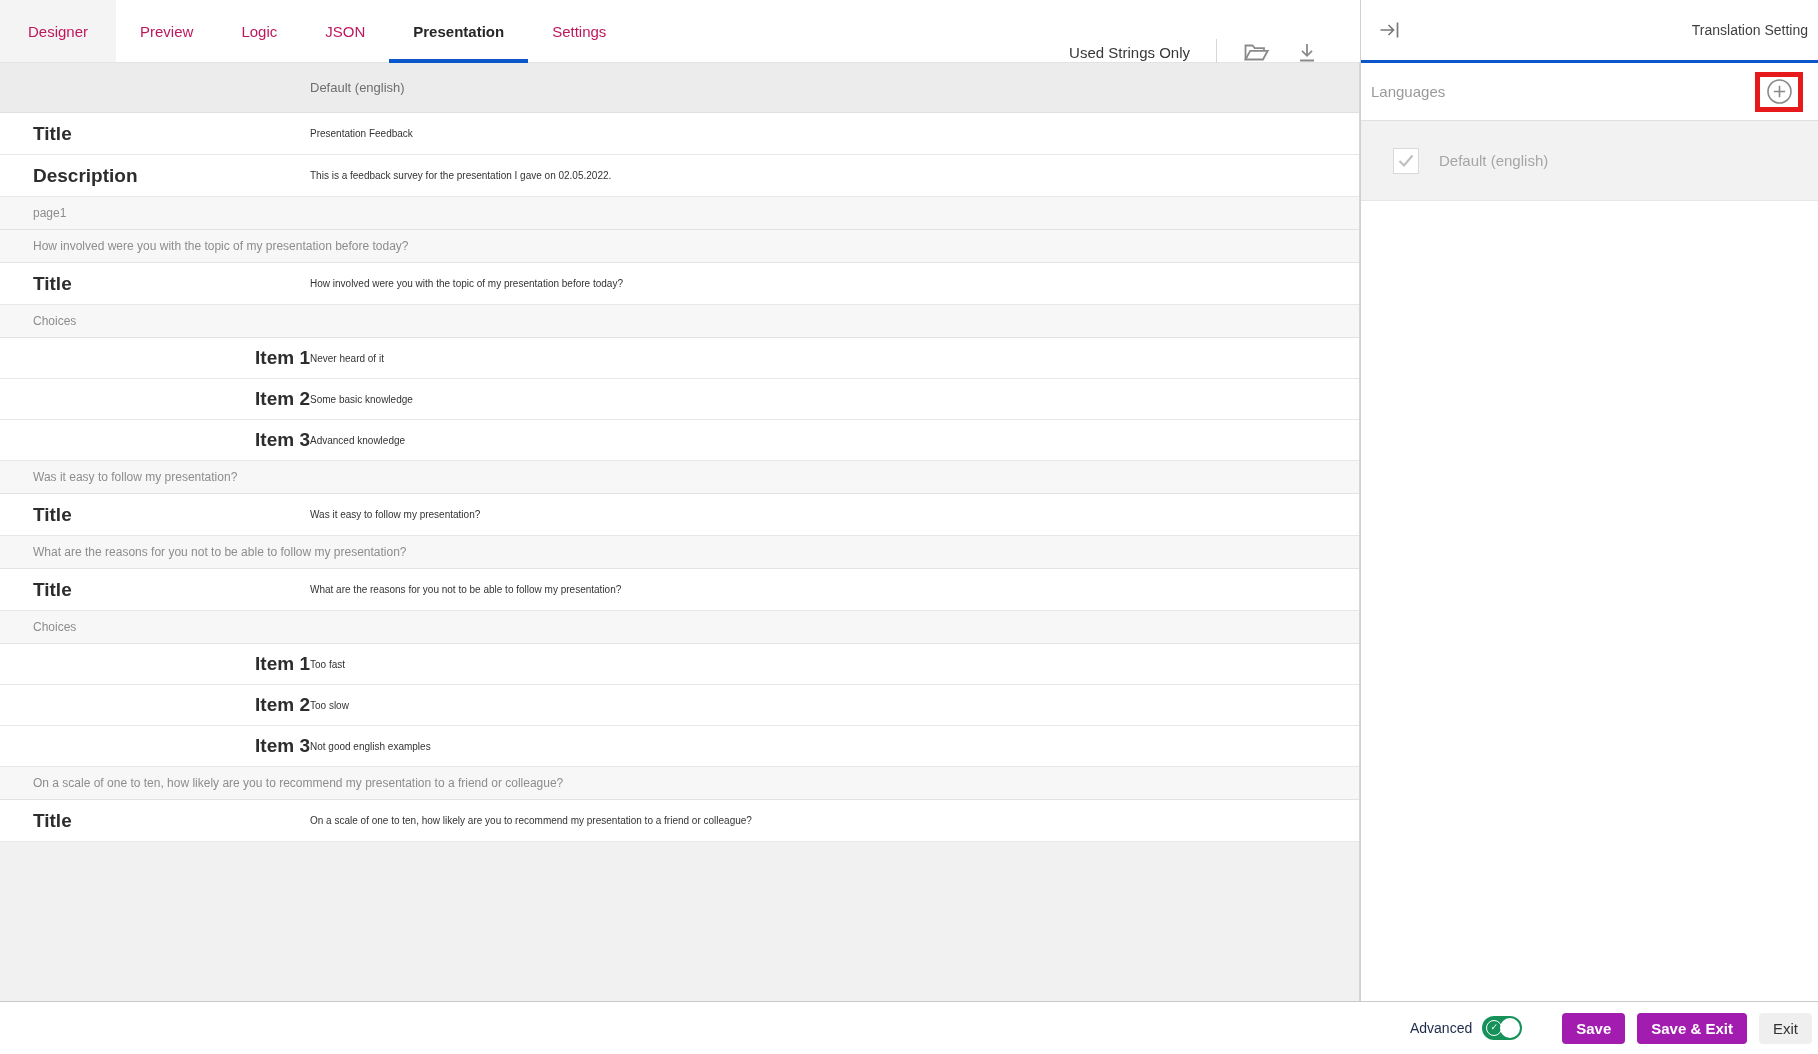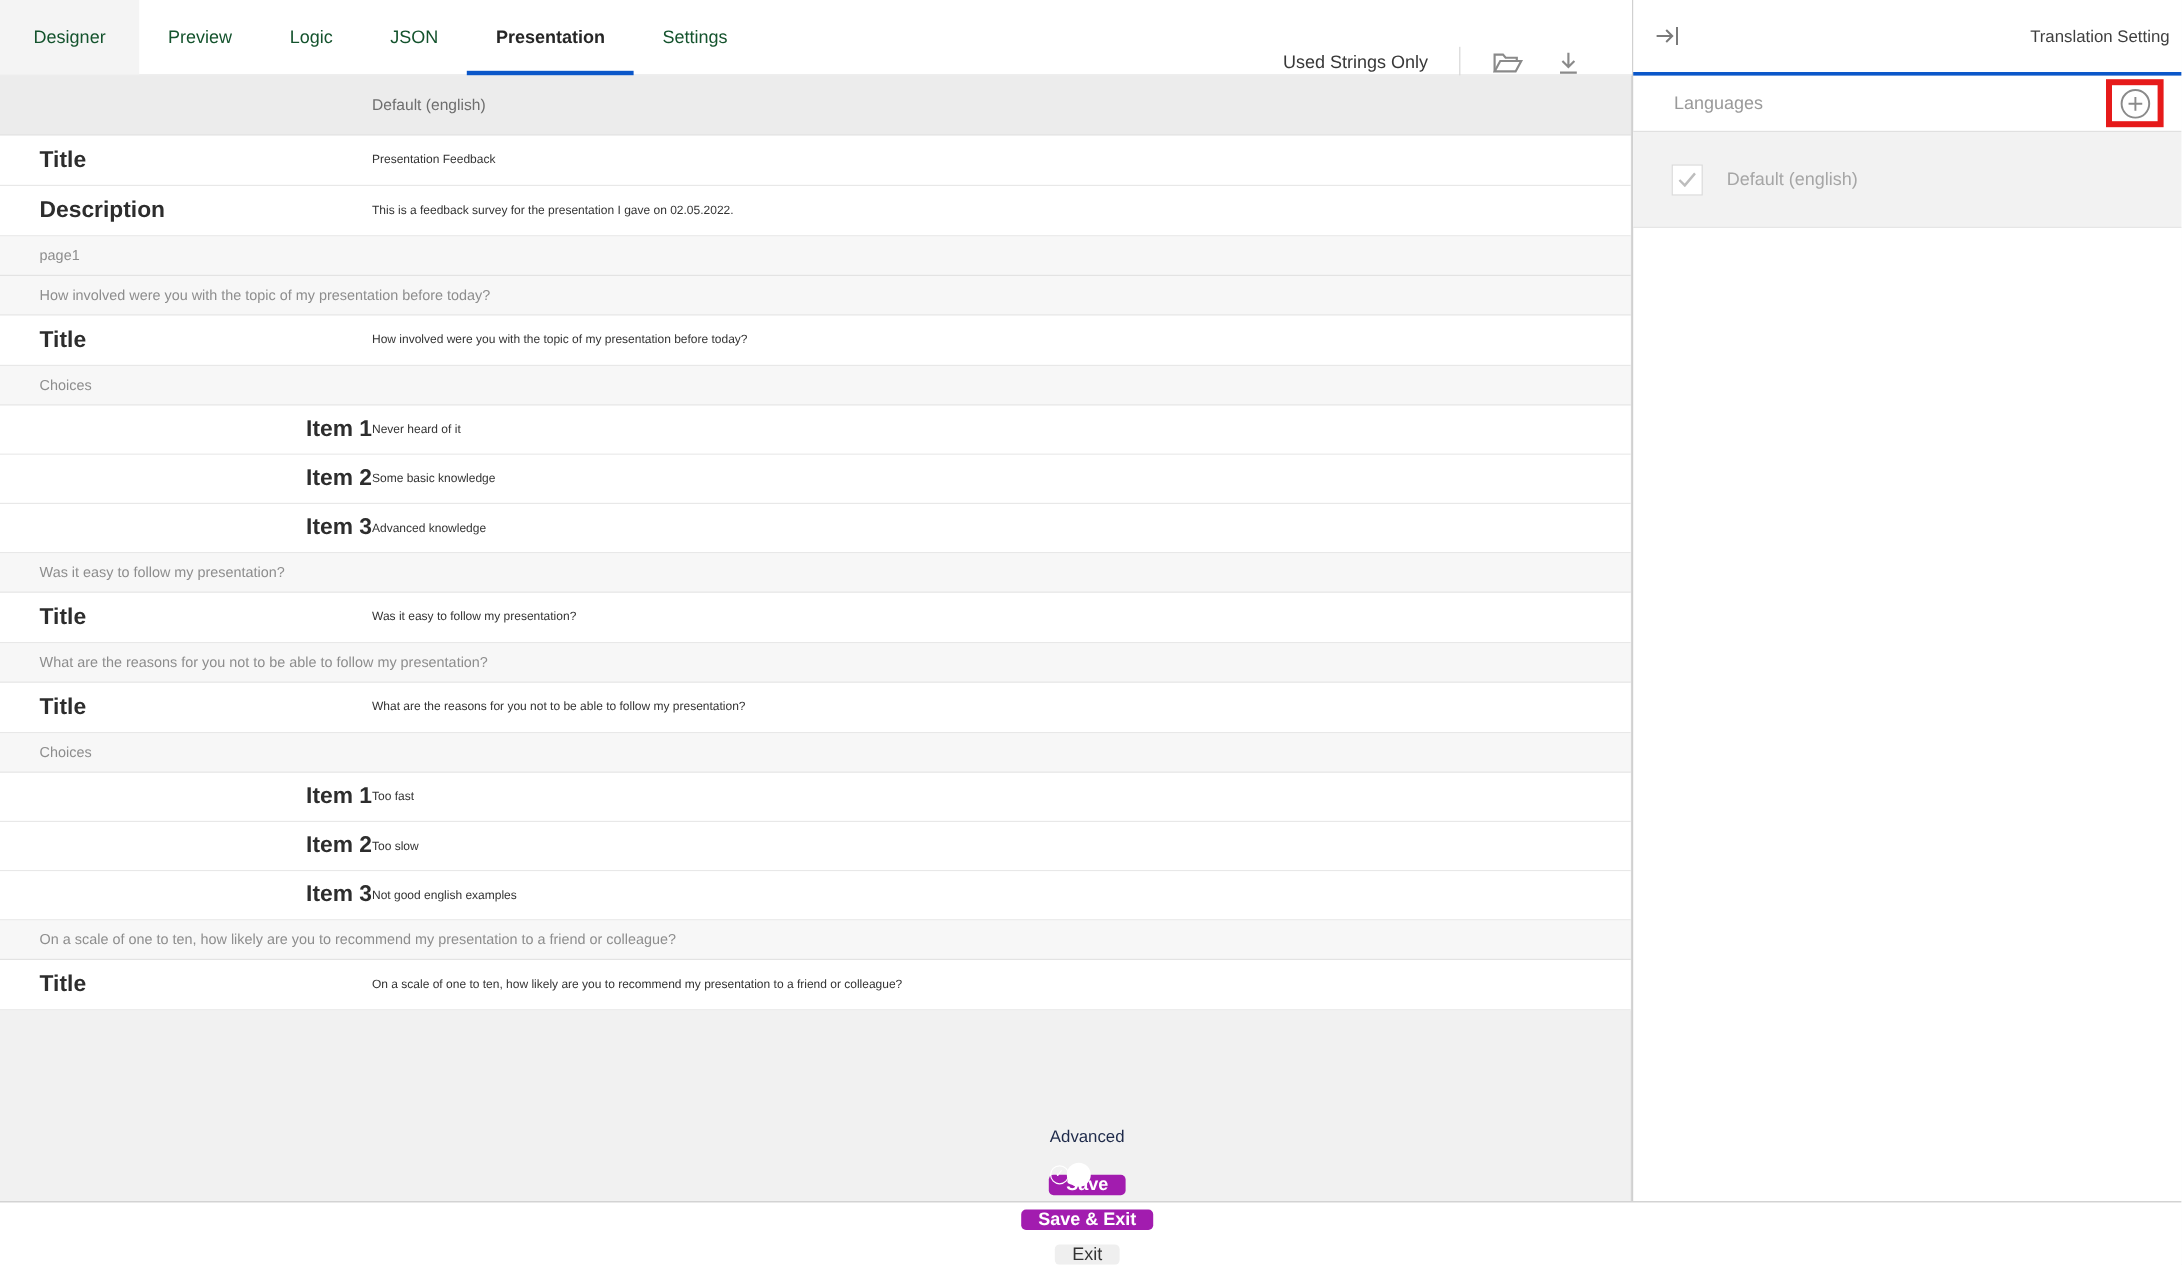--- a/index.html
+++ b/index.html
@@ -4,21 +4,21 @@
 <style>
   * { margin:0; padding:0; box-sizing:border-box; }
   body { font-family:"Liberation Sans","DejaVu Sans",sans-serif; background:#fff; }
   .app { position:relative; width:1818px; height:1054px; background:#fff; overflow:hidden; }
 
   
   .topbar { position:absolute; left:0; top:0; width:1360px; height:63px; background:#fff;
             border-bottom:1px solid #e3e3e3; display:flex; align-items:stretch; }
   .tabs { display:flex; align-items:stretch; }
   .tab { position:relative; display:flex; align-items:center; padding:0 24px;
-         font-size:15px; color:#14532d; cursor:pointer; white-space:nowrap; }
+         font-size:15px; color:#be185d; cursor:pointer; white-space:nowrap; }
   .tab.first { background:#f4f4f4; padding:0 28px; }
   .tab.active { font-weight:bold; color:#262626; }
   .tab.active::after { content:""; position:absolute; left:0; right:0; bottom:-1px; height:4px; background:#0b57c9; }
   .topbar-right { margin-left:auto; display:flex; align-items:center; gap:26px; padding-right:42px;margin-top:43px; }
   .used-strings { font-size:15px; color:#383838; cursor:pointer; }
   .vdiv { width:1px; height:28px; background:#d6d6d6; }
   .icon-btn { display:flex; align-items:center; justify-content:center; cursor:pointer; }
 
   
   .table-area { position:absolute; left:0; top:63px; width:1360px; height:938px;
@@ -34,35 +34,35 @@
   .row .value { flex:1; font-size:10px; color:#333; cursor:text; }
   .row.group { height:33px; background:#f7f7f7; border-bottom:1px solid #e3e3e3; }
   .row.group .glabel { padding-left:33px; font-size:12px; color:#8d8d8d; }
 
   
   .panel { position:absolute; left:1360px; top:0; width:458px; height:1001px;
            background:#fff; border-left:1px solid #d0d0d0; }
   .panel-header { height:63px; display:flex; align-items:center; justify-content:space-between;
                   padding:0 10px 0 18px; border-bottom:3px solid #0b57c9; }
   .panel-title { font-size:14px; color:#3f3f3f; }
-  .lang-row { height:47px; display:flex; align-items:center; justify-content:space-between;
-              padding-left:34px; border-bottom:1px solid #e0e0e0;gap:40px; }
+  .lang-row { height:58px; display:flex; align-items:center; justify-content:space-between;
+              padding-left:10px; border-bottom:1px solid #e0e0e0;gap:40px; }
   .lang-label { font-size:15px; color:#9a9a9a; }
   .redbox { width:48px; height:40px; border:5px solid #e61a1a; margin-right:15px;
             display:flex; align-items:center; justify-content:center; background:#fff; cursor:pointer; }
   .default-row { height:80px; background:#f2f2f2; display:flex; align-items:center;
                  padding-left:32px; border-bottom:1px solid #e6e6e6; }
   .checkbox { width:26px; height:26px; background:#fff; border:1px solid #d9d9d9;
               display:flex; align-items:center; justify-content:center; }
   .default-label { margin-left:20px; font-size:15px; color:#a6a6a6; }
 
   
   .footer { position:absolute; left:0; top:1001px; width:1818px; height:53px; background:#fff;
             border-top:1px solid #c9c9c9; display:flex; align-items:center; justify-content:flex-end;
-            gap:12px; padding-right:6px;flex-direction:column; }
+            gap:12px; padding-right:6px; }
   .adv-label { font-size:14px; color:#1e2a4a; }
   .toggle { position:relative; width:40px; height:24px; border-radius:12px; background:#16915a;
             cursor:pointer; margin-right:28px; margin-left:-2px; }
   .toggle-check { position:absolute; left:4px; top:4px; width:16px; height:16px; border:1.4px solid #fff;
                   border-radius:50%; color:#fff; font-size:9px; line-height:13px; text-align:center; }
   .toggle-knob { position:absolute; right:2px; top:2px; width:20px; height:20px; border-radius:50%; background:#fff; }
   .btn { height:31px; border:none; border-radius:4px; font-size:15px; font-weight:bold;
          padding:0 14px; cursor:pointer; font-family:inherit; }
   .btn.primary { background:#a21caf; color:#fff; }
   .btn.plain { background:#efefef; color:#333; font-weight:normal; }

